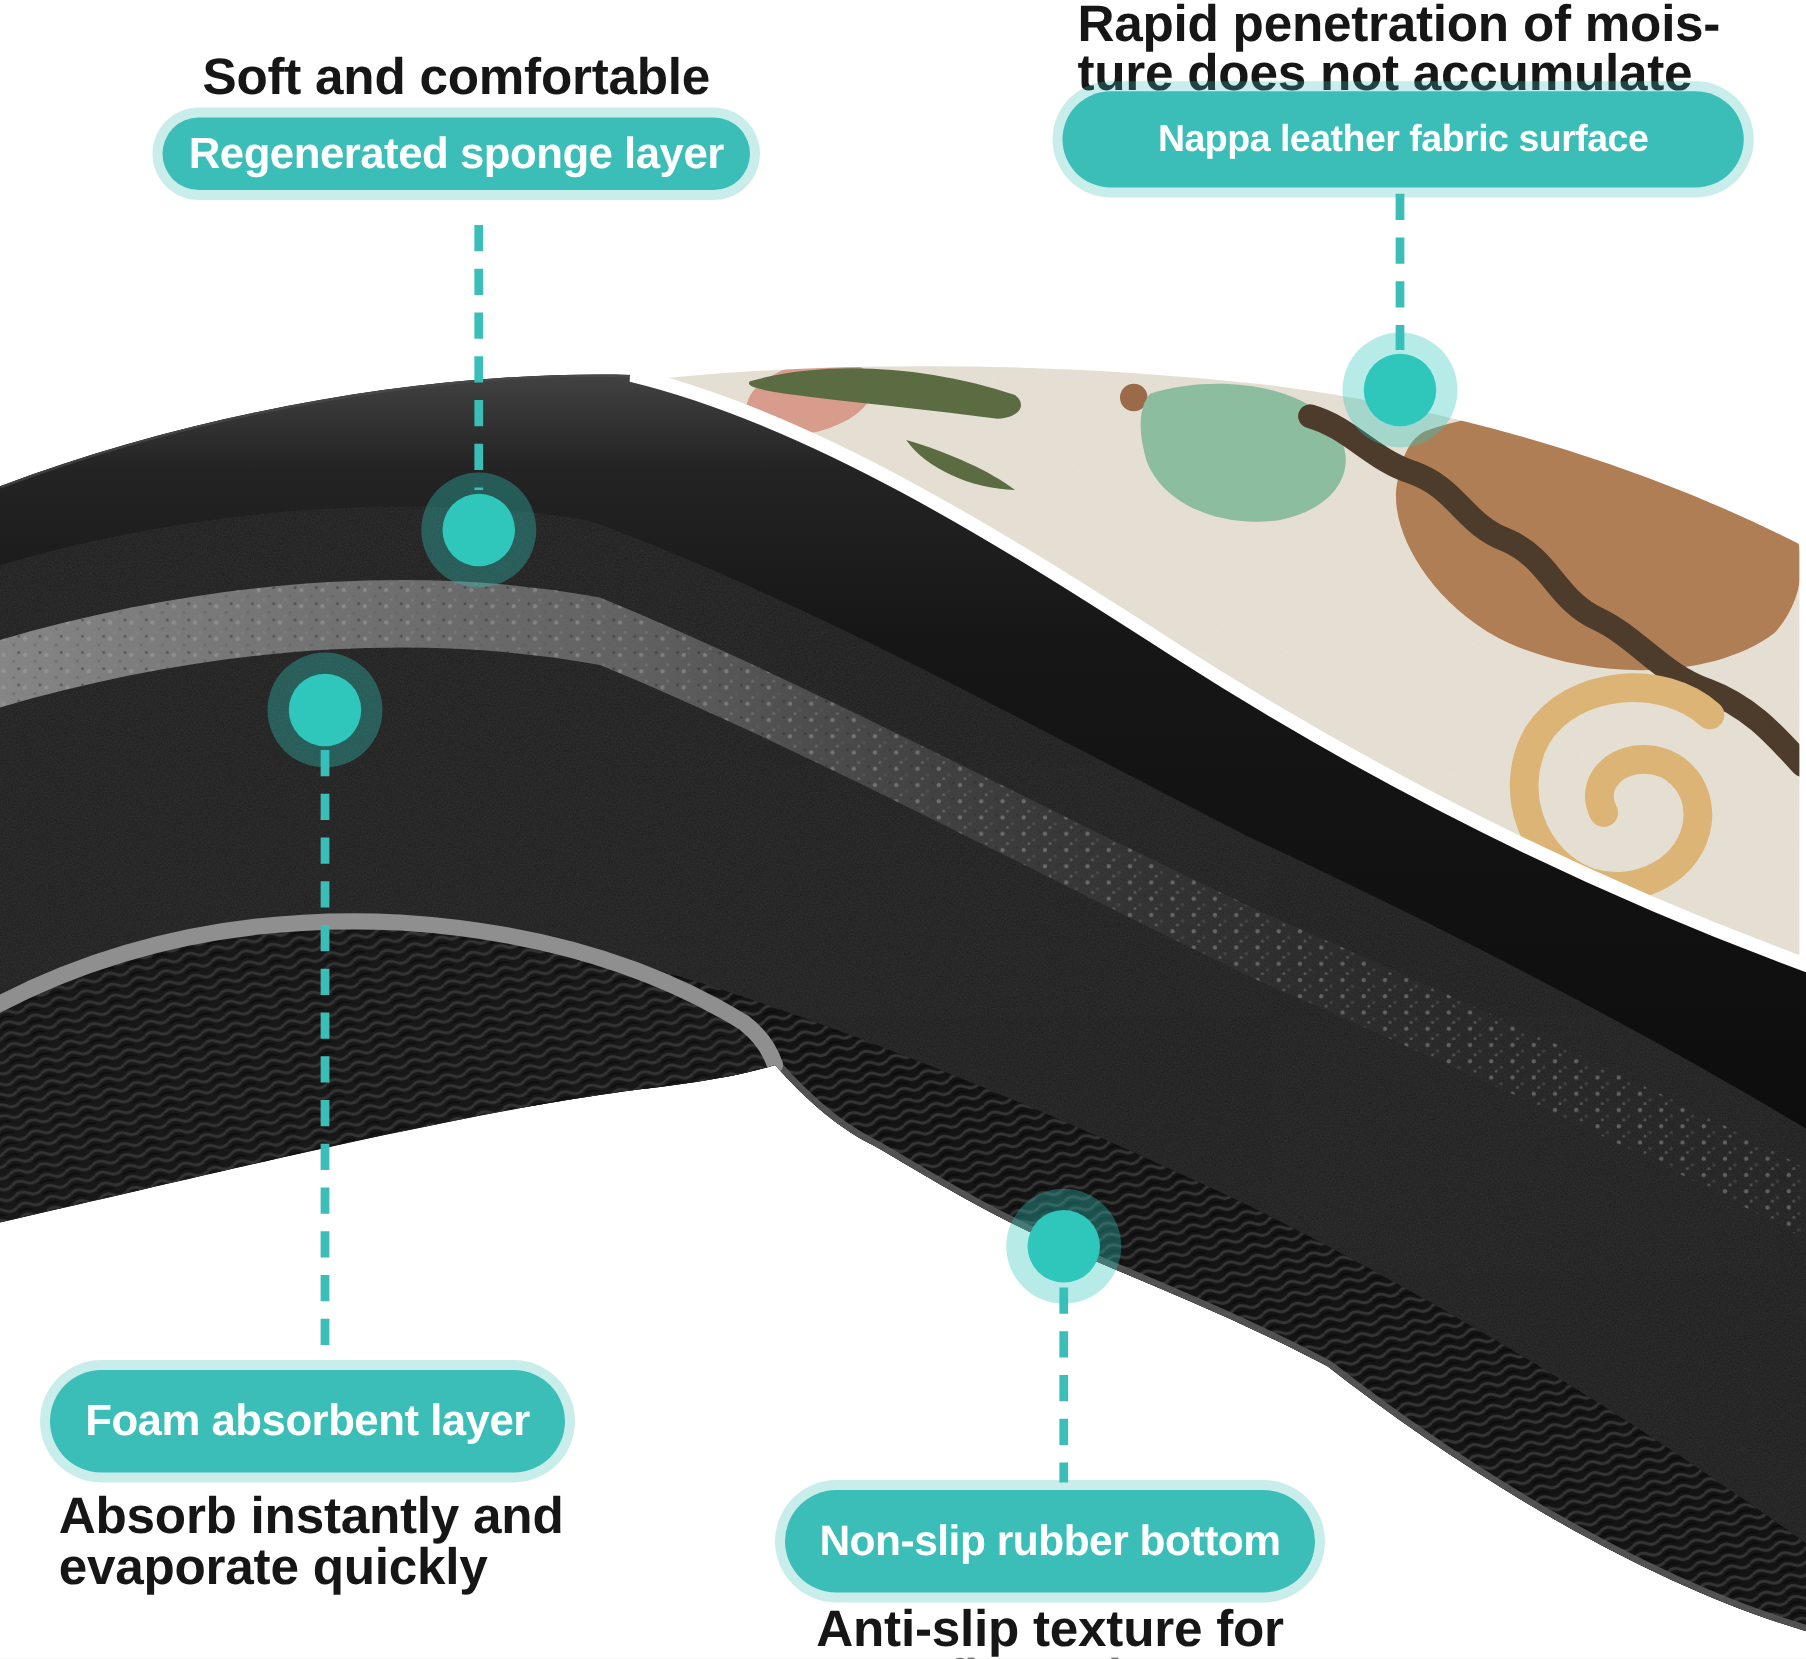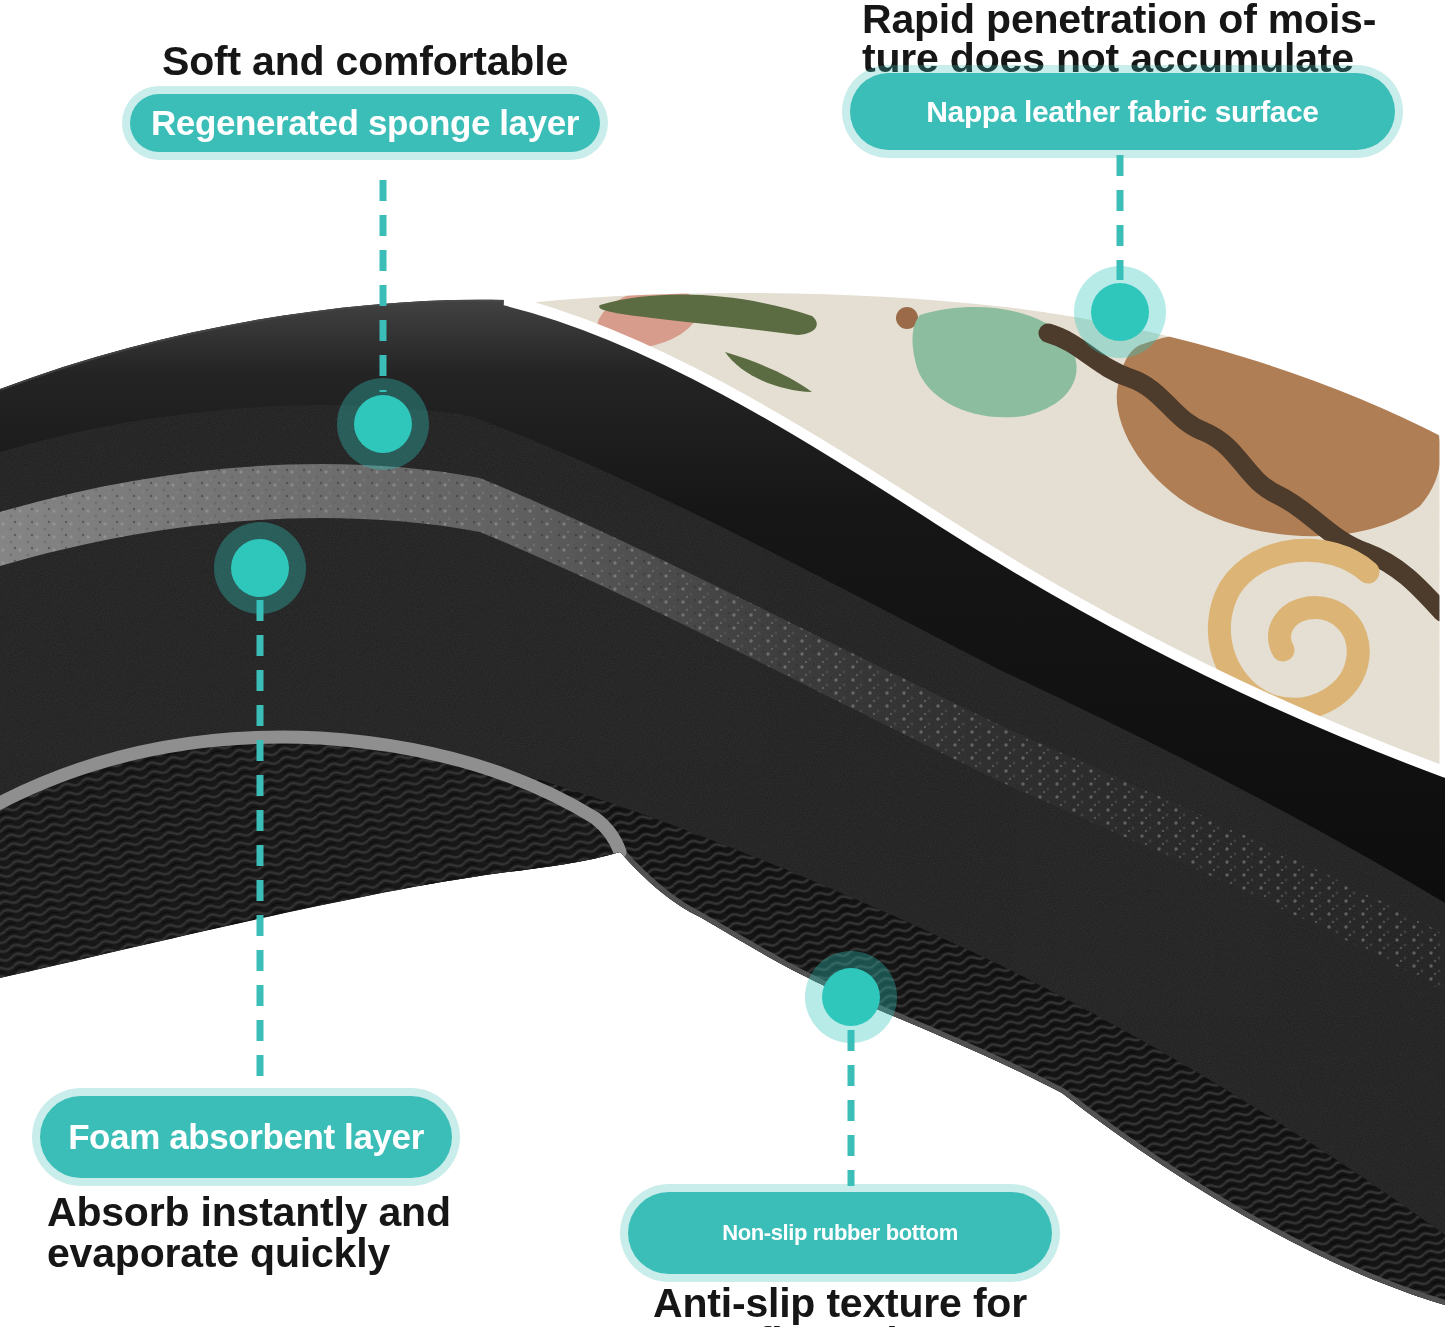--- a/index.html
+++ b/index.html
@@ -33,21 +33,21 @@
     box-shadow:0 0 0 8px rgba(61,190,184,0.28);
     display:flex;align-items:center;justify-content:center;
     color:#ffffff;
     font-weight:bold;
     letter-spacing:-0.4px;
     white-space:nowrap;
   }
   #pill-sponge{left:130px;top:94px;width:470px;height:58px;font-size:35px;}
   #pill-fabric{left:850px;top:73px;width:545px;height:77px;font-size:30px;}
   #pill-foam{left:40px;top:1096px;width:412px;height:82px;font-size:35px;}
-  #pill-rubber{left:628px;top:1192px;width:424px;height:82px;font-size:22px;}
+  #pill-rubber{left:628px;top:1192px;width:424px;height:82px;font-size:34px;}
 
   #note-sponge{left:115px;top:42px;width:500px;}
   #note-fabric{left:862px;top:0px;width:578px;}
   #note-foam{left:47px;top:1192px;width:490px;line-height:41px;}
   #note-rubber{left:610px;top:1284px;width:460px;}
 </style>
 </head>
 <body>
 
 <div id="stage">

